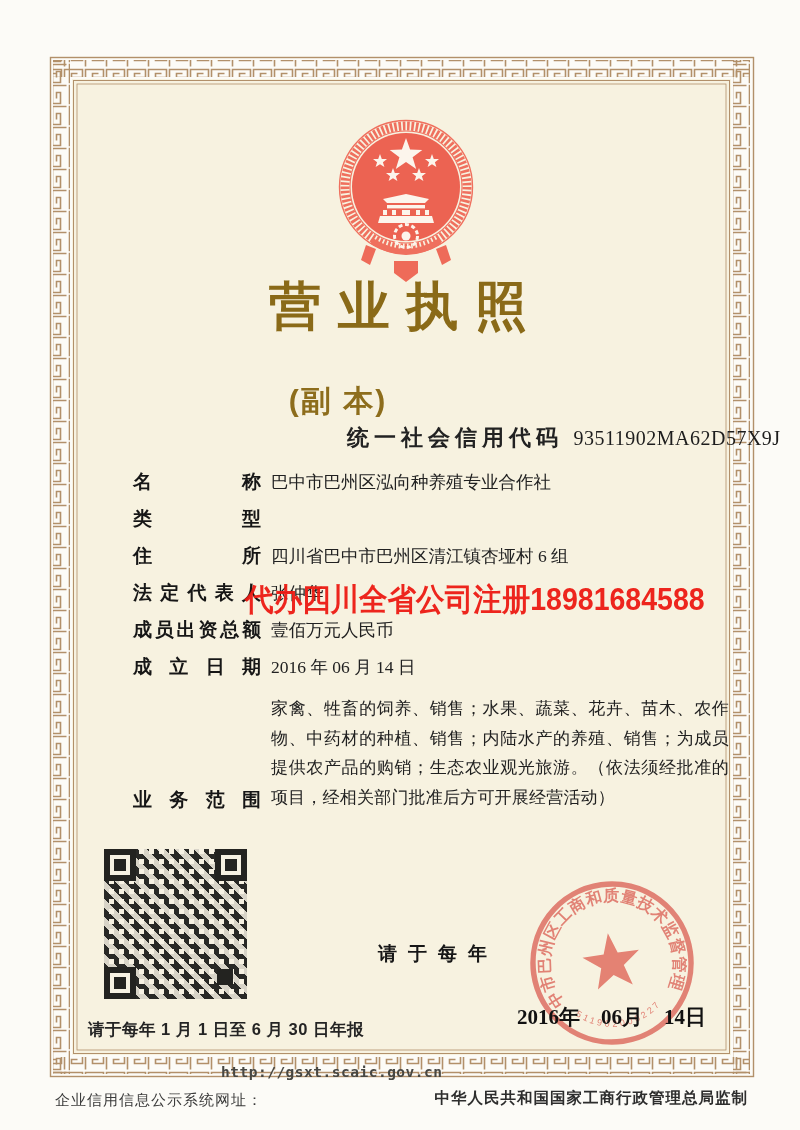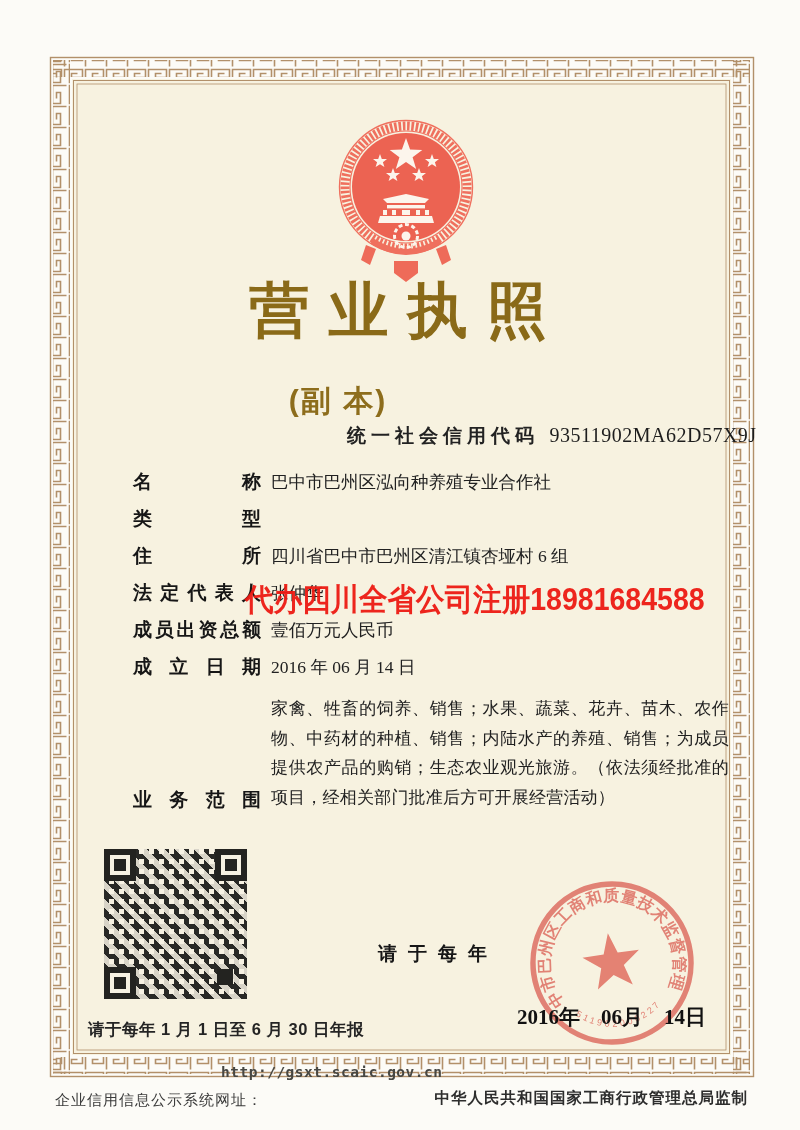--- a/index.html
+++ b/index.html
@@ -14,30 +14,30 @@
   .paper{
     left:72px;top:79px;width:659px;height:976px;
     background:#f7f2e0;
   }
   .frame{left:0;top:0;}
   
   .emblem{left:336px;top:113px;}
   
   .title{
     left:0;top:279px;width:796px;text-align:center;
-    font-size:60px;font-weight:bold;color:#8a6a18;
+    font-size:52px;font-weight:bold;color:#8a6a18;
     letter-spacing:0.32em;text-indent:0.32em;line-height:1.05;
   }
   .subtitle{
     left:0;top:381px;width:676px;text-align:center;
     font-size:30px;font-weight:bold;color:#8d6d1c;letter-spacing:2px;
   }
   .credit-line{left:347px;top:423px;white-space:nowrap;}
   .credit-label{
-    font-size:19px;font-weight:bold;color:#222;letter-spacing:5px;
+    font-size:22px;font-weight:bold;color:#222;letter-spacing:5px;
   }
   .credit-code{
     font-family:"Liberation Serif", serif;
     font-size:20px;color:#1d1d1d;letter-spacing:0.5px;margin-left:6px;
   }
   
   .field-row{left:133px;display:flex;align-items:flex-end;}
   .field-label{
     width:128px;flex:0 0 128px;
     font-size:19px;font-weight:bold;color:#161616;

